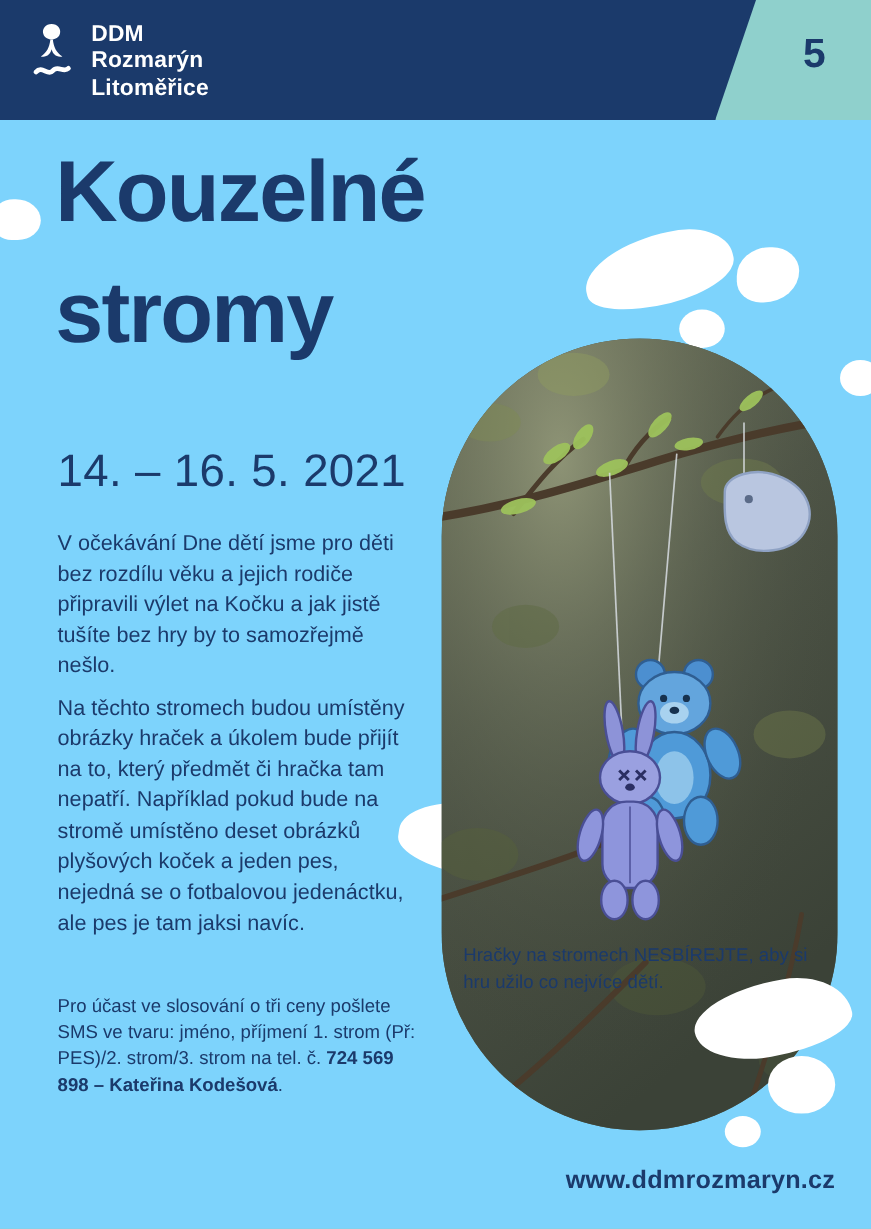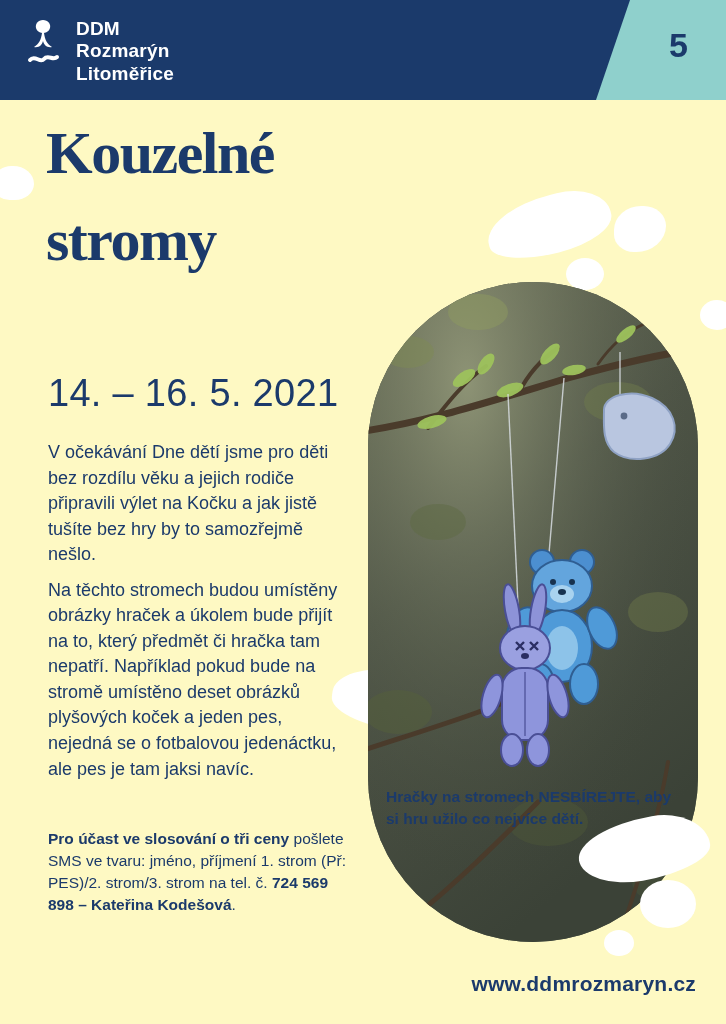--- a/index.html
+++ b/index.html
@@ -10,21 +10,21 @@
     width: 726px;
     height: 1024px;
     background: #8fd0cc;
     font-family: "Liberation Sans", sans-serif;
     overflow: hidden;
     position: relative;
   }
   .poster {
     position: absolute;
     inset: 0;
-    background: #fef9c3;
+    background: #7dd3fc;
     overflow: hidden;
   }
 
   
   .blob {
     position: absolute;
     background: #ffffff;
     border-radius: 50%;
     opacity: 1;
     pointer-events: none;
@@ -82,25 +82,24 @@
     font-size: 34px;
     font-weight: bold;
   }
 
   
   .title {
     position: absolute;
     left: 46px; top: 120px;
     width: 600px;
     color: #1b3a6b;
-    font-size: 60px;
+    font-size: 72px;
     font-weight: bold;
     line-height: 1.12;
     letter-spacing: -1.5px;
-    font-family: Liberation Serif, serif;
   }
   .title .line2 { display: block; margin-top: 20px; }
   .date {
     position: absolute;
     left: 48px; top: 372px;
     color: #1b3a6b;
     font-size: 38px;
     font-weight: normal;
     letter-spacing: 0.3px;
   }
@@ -130,33 +129,33 @@
   .col-left b { font-weight: bold; }
 
   .contest {
     position: absolute;
     left: 48px; top: 828px;
     width: 300px;
     color: #1b3a6b;
     font-size: 15.5px;
     line-height: 1.42;
   }
-  .contest .head { font-weight: bold; }
+  .contest .head { font-weight: normal; }
   .contest b { font-weight: bold; }
 
   .col-right {
     position: absolute;
     left: 386px; top: 786px;
     width: 300px;
     color: #1b3a6b;
     font-size: 15.5px;
     line-height: 1.42;
   }
   .col-right p { margin: 0 0 22px 0; }
-  .col-right p.last { margin-bottom: 0; font-weight: bold; }
+  .col-right p.last { margin-bottom: 0; font-weight: normal; }
 
   .website {
     position: absolute;
     right: 30px; bottom: 28px;
     color: #1b3a6b;
     font-size: 21px;
     font-weight: bold;
     letter-spacing: 0.2px;
   }
 </style>

